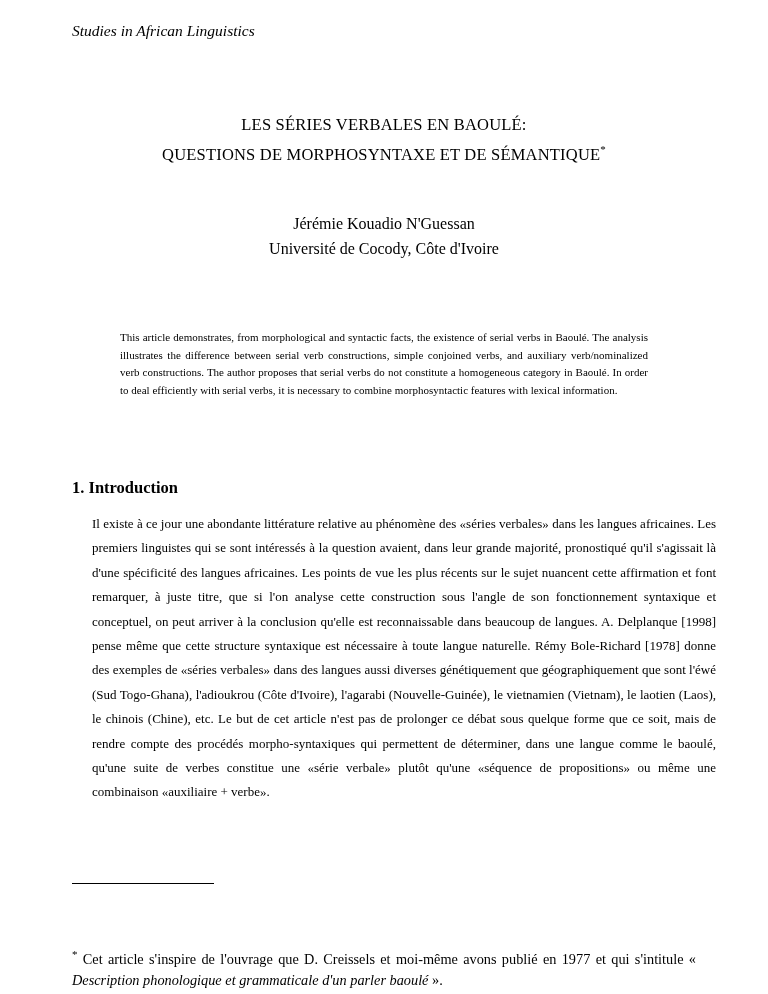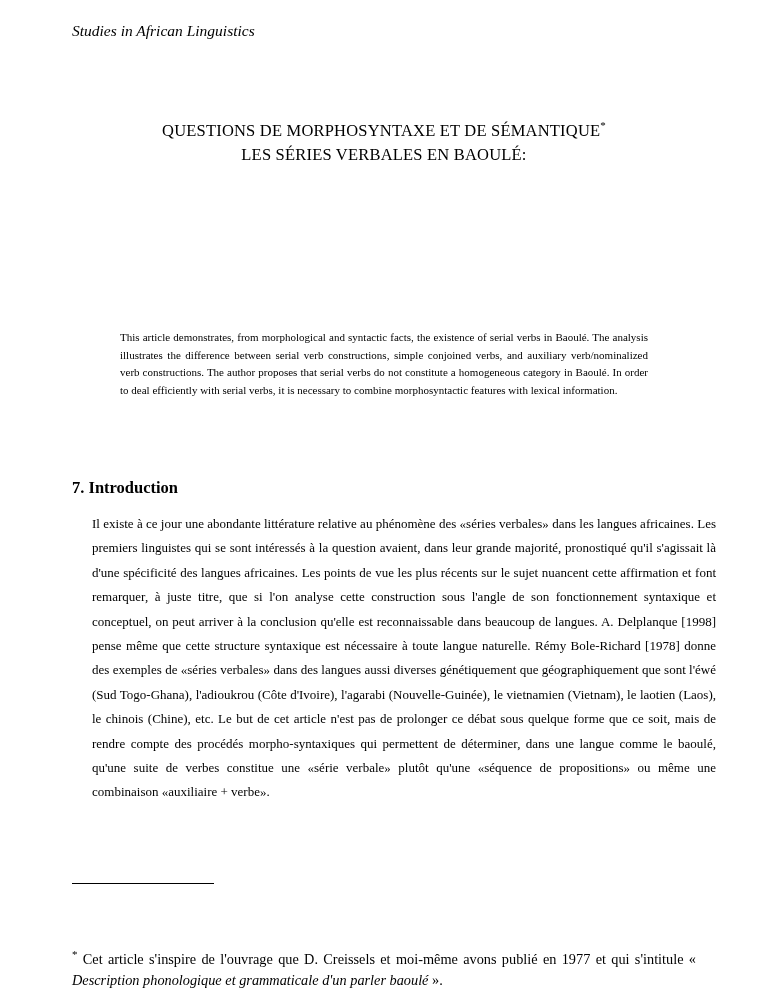--- a/index.html
+++ b/index.html
@@ -123,30 +123,32 @@
 </head>
 <body>
 
 <div class="page">
 
   <div class="journal-header">
     <div>Studies in African Linguistics</div>
   </div>
 
   <div class="title-block">
+    <div class="title-line">LES SÉRIES VERBALES EN BAOULÉ:</div>
     <div class="title-line"><span>QUESTIONS DE MORPHOSYNTAXE ET DE SÉMANTIQUE</span><sup>*</sup></div>
-    <div class="title-line">LES SÉRIES VERBALES EN BAOULÉ:</div>
   </div>
 
   <div class="author-block">
+    <div>Jérémie Kouadio N'Guessan</div>
+    <div>Université de Cocody, Côte d'Ivoire</div>
   </div>
 
   <div class="abstract">This article demonstrates, from morphological and syntactic facts, the existence of serial verbs in Baoulé. The analysis illustrates the difference between serial verb constructions, simple conjoined verbs, and auxiliary verb/nominalized verb constructions. The author proposes that serial verbs do not constitute a homogeneous category in Baoulé. In order to deal efficiently with serial verbs, it is necessary to combine morphosyntactic features with lexical information.</div>
 
-  <div class="section-heading">7. Introduction</div>
+  <div class="section-heading">1. Introduction</div>
 
   <div class="body-text">Il existe à ce jour une abondante littérature relative au phénomène des «séries verbales» dans les langues africaines. Les premiers linguistes qui se sont intéressés à la question avaient, dans leur grande majorité, pronostiqué qu'il s'agissait là d'une spécificité des langues africaines. Les points de vue les plus récents sur le sujet nuancent cette affirmation et font remarquer, à juste titre, que si l'on analyse cette construction sous l'angle de son fonctionnement syntaxique et conceptuel, on peut arriver à la conclusion qu'elle est reconnaissable dans beaucoup de langues. A. Delplanque [1998] pense même que cette structure syntaxique est nécessaire à toute langue naturelle. Rémy Bole-Richard [1978] donne des exemples de «séries verbales» dans des langues aussi diverses génétiquement que géographiquement que sont l'éwé (Sud Togo-Ghana), l'adioukrou (Côte d'Ivoire), l'agarabi (Nouvelle-Guinée), le vietnamien (Vietnam), le laotien (Laos), le chinois (Chine), etc. Le but de cet article n'est pas de prolonger ce débat sous quelque forme que ce soit, mais de rendre compte des procédés morpho-syntaxiques qui permettent de déterminer, dans une langue comme le baoulé, qu'une suite de verbes constitue une «série verbale» plutôt qu'une «séquence de propositions» ou même une combinaison «auxiliaire + verbe».</div>
 
   <div class="footnote-rule"></div>
 
   <div class="footnote"><span class="fn-marker">*</span><span> Cet article s'inspire de l'ouvrage que D. Creissels et moi-même avons publié en 1977 et qui s'intitule « </span><span class="fn-italic">Description phonologique et grammaticale d'un parler baoulé</span><span> ».</span></div>
 
 </div>
 
 </body></html>

